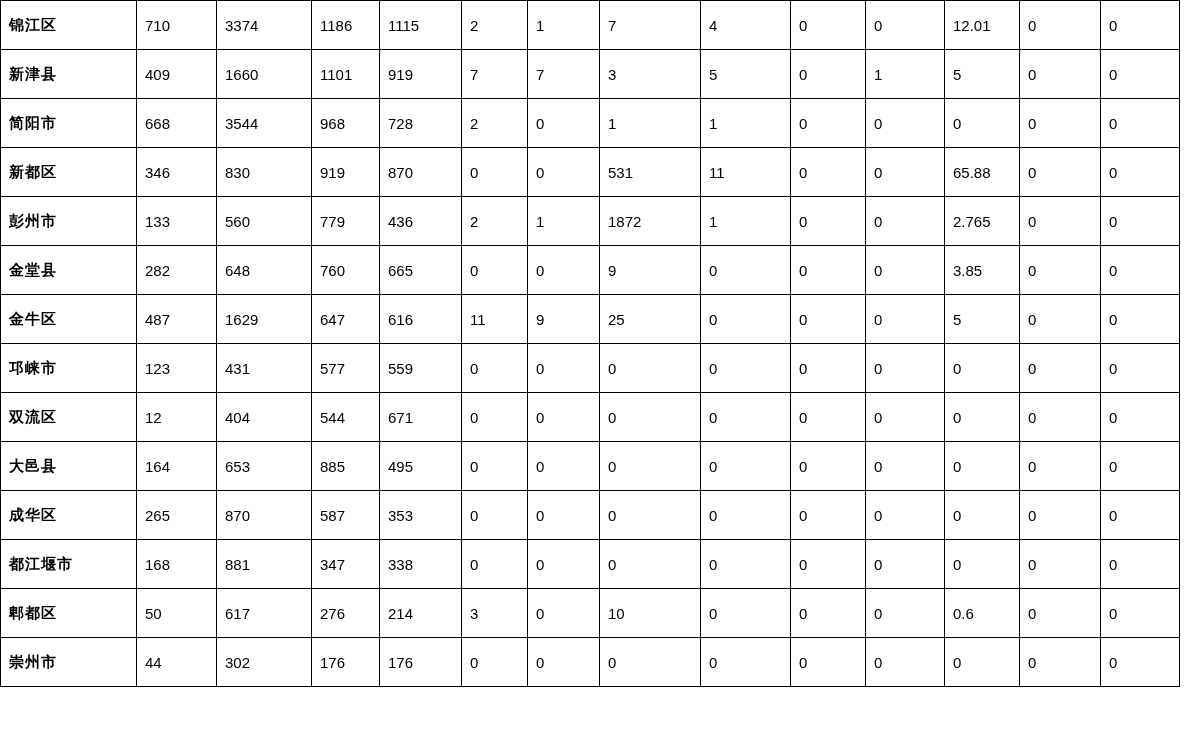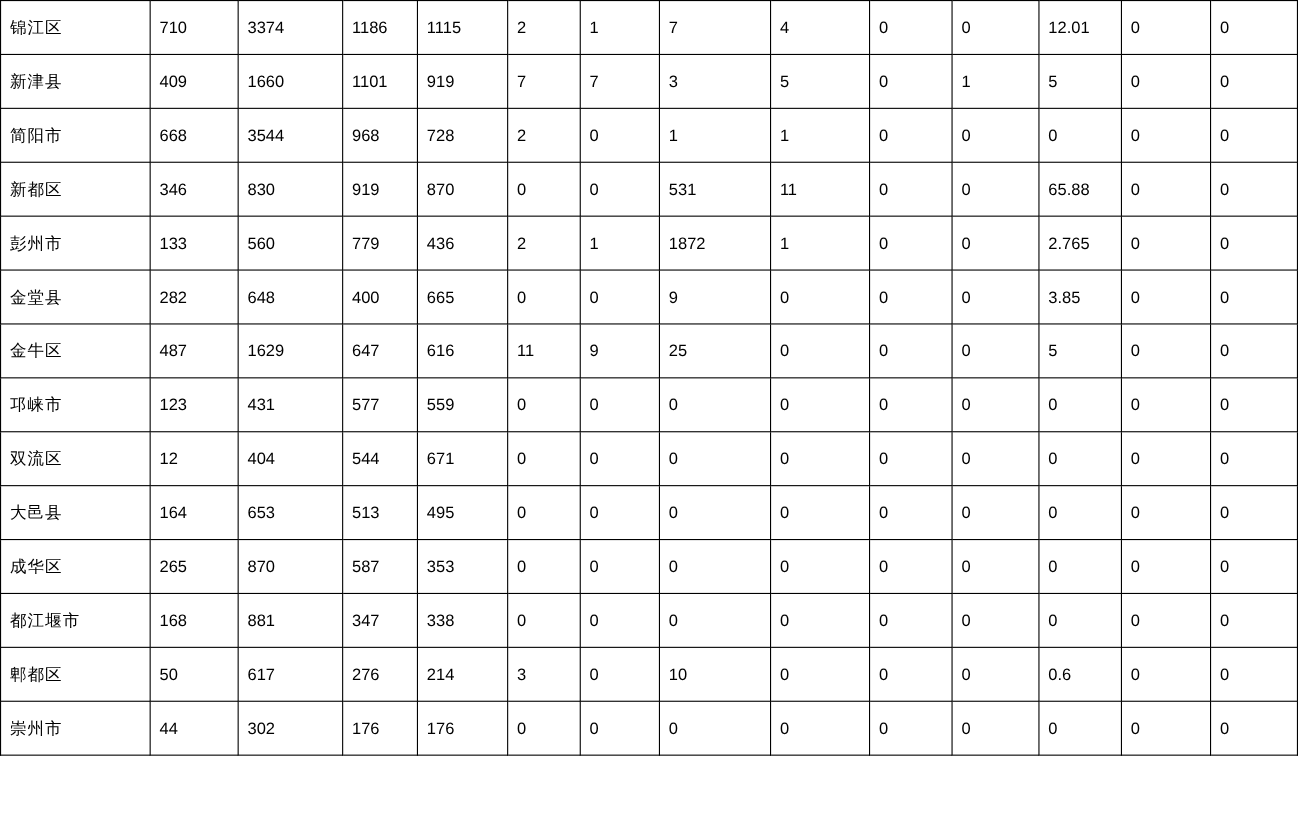--- a/index.html
+++ b/index.html
@@ -28,21 +28,21 @@
     border: 1px solid #000000;
     height: 48px;
     padding: 0 8px;
     font-size: 15px;
     vertical-align: middle;
     white-space: nowrap;
     overflow: hidden;
   }
   td.region-cell {
     font-size: 16px;
-    font-weight: normal;
+    font-weight: bold;
     padding-left: 14px;
     letter-spacing: 1px;
   }
   
   col.c0 { width: 136px; }
   col.c1 { width: 80px; }
   col.c2 { width: 95px; }
   col.c3 { width: 68px; }
   col.c4 { width: 82px; }
   col.c5 { width: 66px; }
@@ -154,21 +154,21 @@
           <td>0</td>
           <td>0</td>
           <td>2.765</td>
           <td>0</td>
           <td>0</td>
         </tr>
         <tr>
           <td class="region-cell">金堂县</td>
           <td>282</td>
           <td>648</td>
-          <td>400</td>
+          <td>760</td>
           <td>665</td>
           <td>0</td>
           <td>0</td>
           <td>9</td>
           <td>0</td>
           <td>0</td>
           <td>0</td>
           <td>3.85</td>
           <td>0</td>
           <td>0</td>
@@ -218,21 +218,21 @@
           <td>0</td>
           <td>0</td>
           <td>0</td>
           <td>0</td>
           <td>0</td>
         </tr>
         <tr>
           <td class="region-cell">大邑县</td>
           <td>164</td>
           <td>653</td>
-          <td>513</td>
+          <td>885</td>
           <td>495</td>
           <td>0</td>
           <td>0</td>
           <td>0</td>
           <td>0</td>
           <td>0</td>
           <td>0</td>
           <td>0</td>
           <td>0</td>
           <td>0</td>

